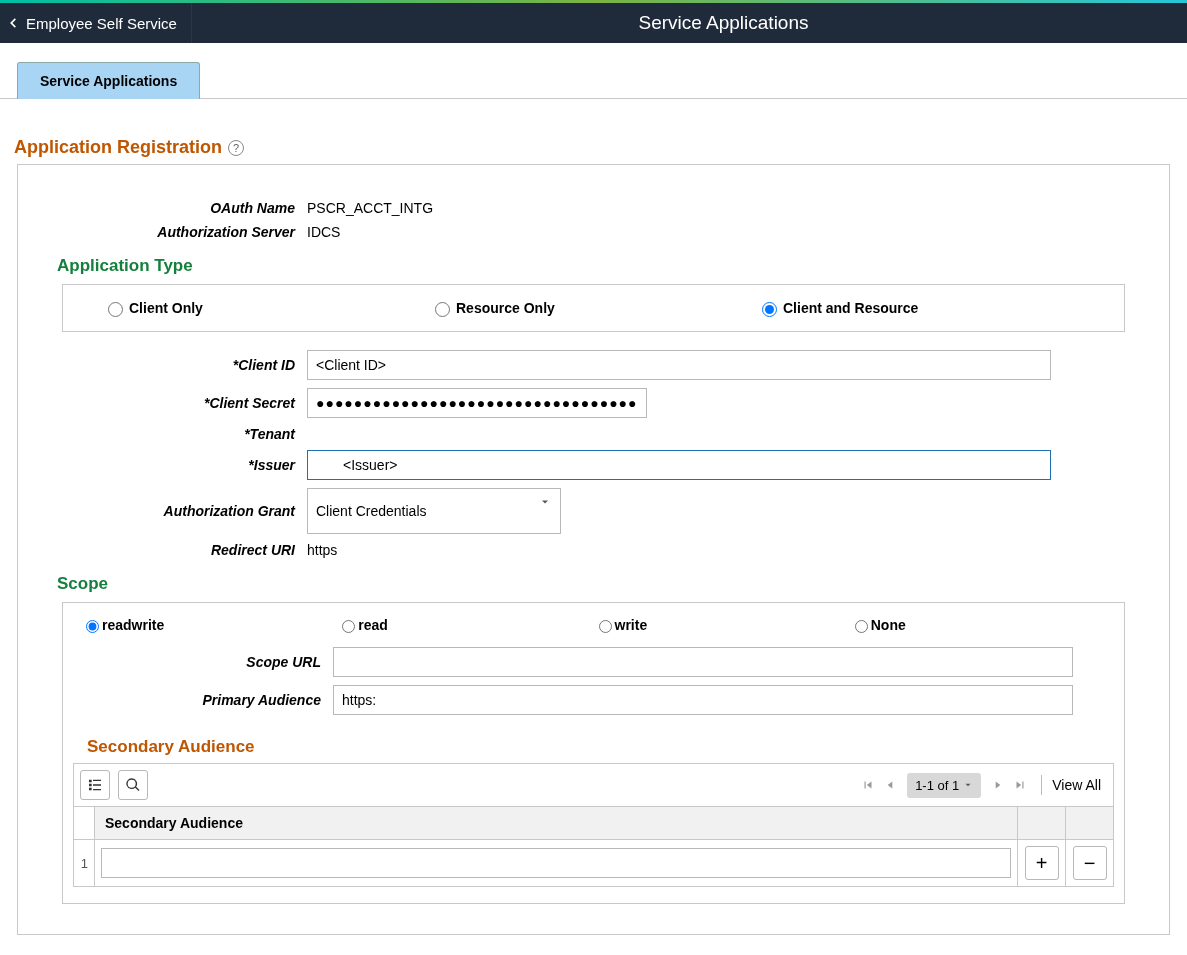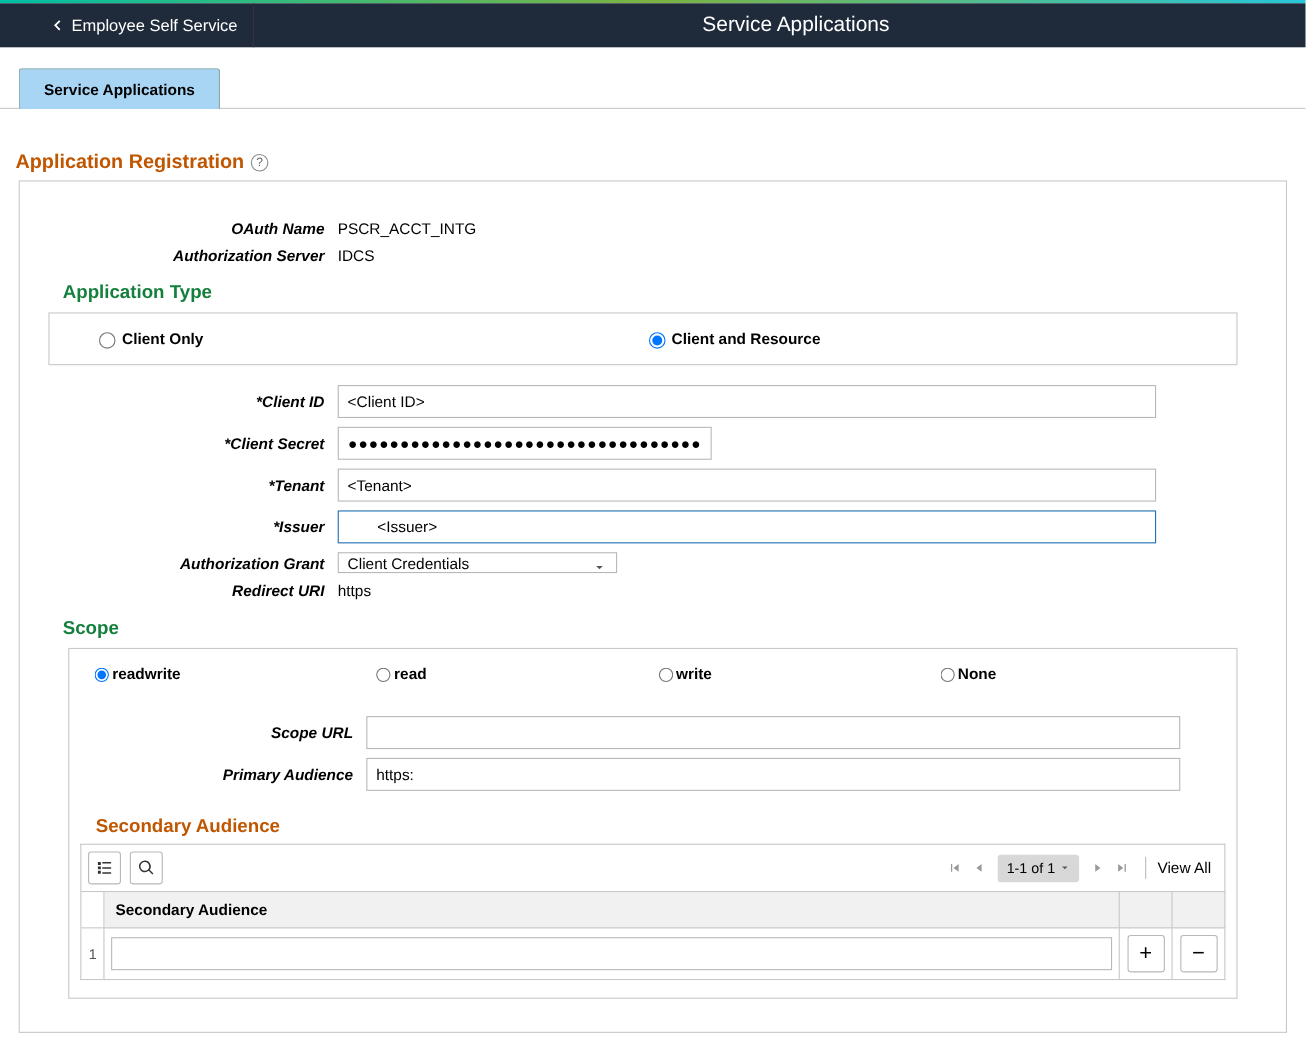--- a/index.html
+++ b/index.html
@@ -1,44 +1,44 @@
 <!DOCTYPE html>
 <html><head>
 <meta charset="utf-8">
 <style>
   * { box-sizing: border-box; }
   html, body { margin:0; padding:0; font-family: Arial, Helvetica, sans-serif; font-size:14px; color:#000; background:#fff; }
   .topbar-accent { height:3px; background: linear-gradient(to right, #00bfa5, #7cb342, #26c6da); }
   .topbar { height:40px; background:#1f2a3a; color:#fff; display:flex; align-items:center; position:relative; }
-  .back-btn { display:flex; align-items:center; height:40px; padding:0 14px 0 6px; border-right:1px solid #334; cursor:pointer;margin-left:39px; }
+  .back-btn { display:flex; align-items:center; height:40px; padding:0 14px 0 6px; border-right:1px solid #334; cursor:pointer; }
   .back-btn svg { width:14px; height:14px; fill:#fff; margin-right:6px; }
   .back-label { font-size:15px; }
   .topbar-title { position:absolute; left:50%; transform:translateX(-50%); font-size:19px; font-weight:400; width:100%; text-align:center; pointer-events:none; padding-left:260px; }
   .tab-row { padding:18px 0 0 17px; border-bottom:1px solid #c8c8c8; }
   .tab { display:inline-block; padding:10px 22px; border:1px solid #8aa; border-bottom:none; border-top-left-radius:3px; border-top-right-radius:3px; background:#a9d5f5; font-weight:bold; font-size:14px; position:relative; top:1px; }
   .content { padding:25px 17px 40px 17px; }
   .panel { border:1px solid #c8c8c8; padding:35px 14px 30px 14px; position:relative; }
   .panel-title { position:absolute; top:-28px; left:-4px; font-size:18px; color:#c05600; font-weight:bold; display:flex; align-items:center; gap:6px; }
   .help-icon { width:16px; height:16px; border:1px solid #888; border-radius:50%; display:inline-flex; align-items:center; justify-content:center; font-size:11px; color:#666; font-weight:normal; }
   .field-row { display:flex; align-items:center; margin-bottom:8px; }
   .field-label { width:275px; text-align:right; padding-right:12px; font-size:14px; font-weight:bold;font-style:italic; }
   .field-value { font-size:14px; }
   .section-title { color:#15803d; font-size:17px; font-weight:bold; margin:16px 0 8px 25px; }
-  .radio-box, .scope-box { border:1px solid #c8c8c8; margin:0 30px 18px 12px; padding:14px 40px; display:flex; }
+  .radio-box, .scope-box { border:1px solid #c8c8c8; margin:0 30px 18px 30px; padding:14px 40px; display:flex; }
   .radio-box .rcell { flex:1; display:flex; align-items:center; }
   .radio-box input[type=radio] { margin-right:6px; width:15px; height:15px; }
   .rlabel { font-weight:bold; font-size:14px; }
   .scope-panel { border:1px solid #c8c8c8; margin:0 30px 0 30px; padding:14px 10px 16px 10px; }
-  .scope-radio-row { display:flex; margin-bottom:31px; padding:0 8px; }
+  .scope-radio-row { display:flex; margin-bottom:14px; padding:0 8px; }
   .scope-radio-row .rcell { flex:1; display:flex; align-items:center; }
   input.txt { border:1px solid #b8b8b8; height:30px; padding:0 8px; font-size:14px; width:744px; }
   input.txt.issuer { border:1px solid #1f6fb2;padding-left:35px; }
   input.txt.secret { width:340px; letter-spacing:1px; }
   .select-wrap { position:relative; width:254px; }
-  select.sel { width:254px; height:19px; border:1px solid #b8b8b8; padding:0 8px; font-size:14px; appearance:none; background:#fff; }
+  select.sel { width:254px; height:46px; border:1px solid #b8b8b8; padding:0 8px; font-size:14px; appearance:none; background:#fff; }
   .sel-chevron { position:absolute; right:10px; top:8px; pointer-events:none; }
   .grid-sub-title { color:#c05600; font-size:17px; font-weight:bold; margin:22px 0 6px 14px; }
   .grid-toolbar { display:flex; align-items:center; padding:6px 6px; border:1px solid #c8c8c8; border-bottom:none; }
   .tb-btn { width:30px; height:30px; border:1px solid #b8b8b8; background:#fff; display:inline-flex; align-items:center; justify-content:center; margin-right:8px; border-radius:3px; cursor:pointer; }
   .tb-spacer { flex:1; }
   .nav-btn { width:22px; height:22px; display:inline-flex; align-items:center; justify-content:center; color:#999; }
   .range-pill { background:#d8d8d8; border-radius:3px; padding:5px 8px; font-size:13px; display:inline-flex; align-items:center; gap:4px; margin:0 6px; }
   .divider { width:1px; height:20px; background:#bbb; margin:0 10px; }
   .viewall { font-size:14px; cursor:pointer; margin-right:6px; }
   table.grid { width:100%; border-collapse:collapse; border:1px solid #c8c8c8; }
@@ -84,36 +84,39 @@
         <div class="field-value">IDCS</div>
       </div>
 
       <div class="section-title">Application Type</div>
       <div class="radio-box">
         <label class="rcell">
           <input type="radio" name="apptype" style="">
           <span class="rlabel">Client Only</span>
         </label>
         <label class="rcell">
+          <input type="radio" name="apptype" style="">
+          <span class="rlabel">Resource Only</span>
+        </label>
+        <label class="rcell">
           <input type="radio" name="apptype" checked="" style="">
           <span class="rlabel">Client and Resource</span>
         </label>
       </div>
 
       <div class="field-row">
         <div class="field-label">*Client ID</div>
         <input class="txt" value="&lt;Client ID&gt;" style="">
       </div>
       <div class="field-row">
         <div class="field-label">*Client Secret</div>
         <input class="txt secret" value="●●●●●●●●●●●●●●●●●●●●●●●●●●●●●●●●●●●●●●●●" style="">
       </div>
       <div class="field-row">
         <div class="field-label">*Tenant</div>
-        <input class="txt" value="&lt;Tenant&gt;" style="">
       </div>
       <div class="field-row">
         <div class="field-label">*Issuer</div>
         <input class="txt issuer" value="&lt;Issuer&gt;" style="">
       </div>
       <div class="field-row">
         <div class="field-label">Authorization Grant</div>
         <div class="select-wrap">
           <select class="sel">
             <option>Client Credentials</option>

